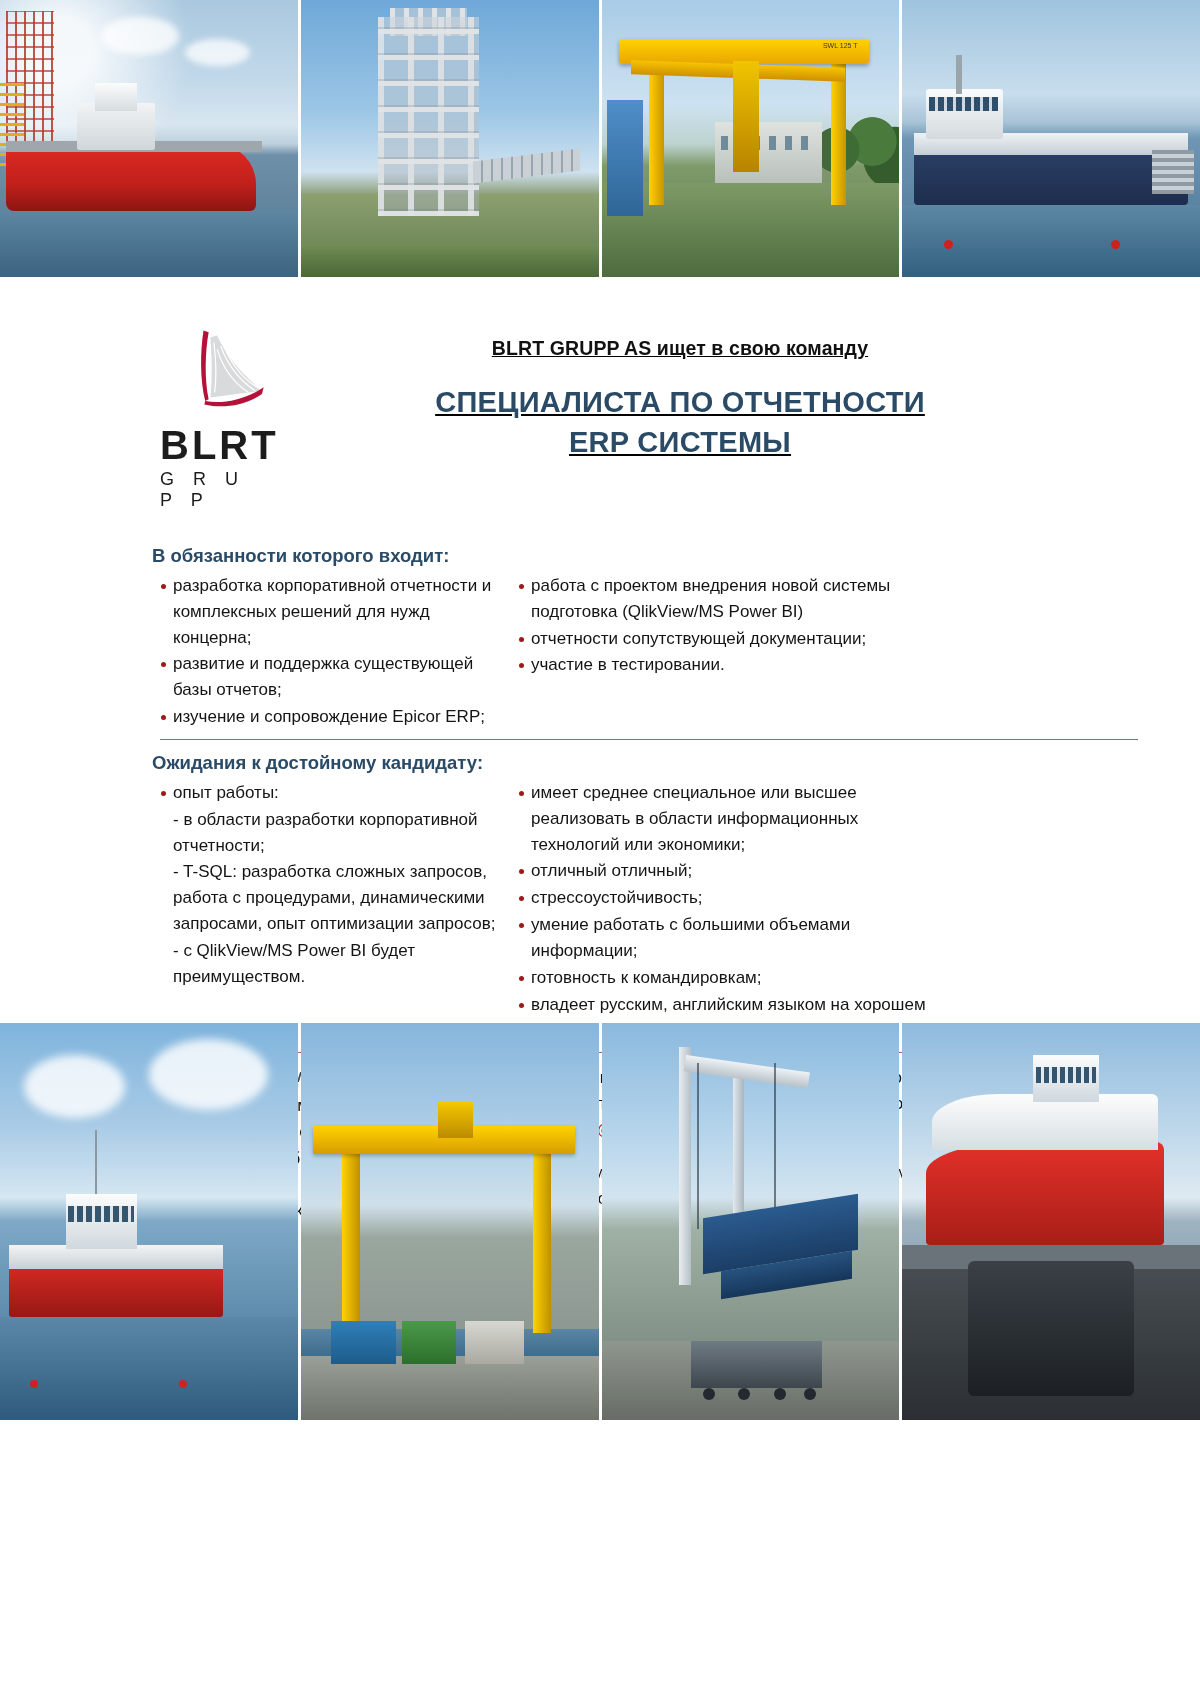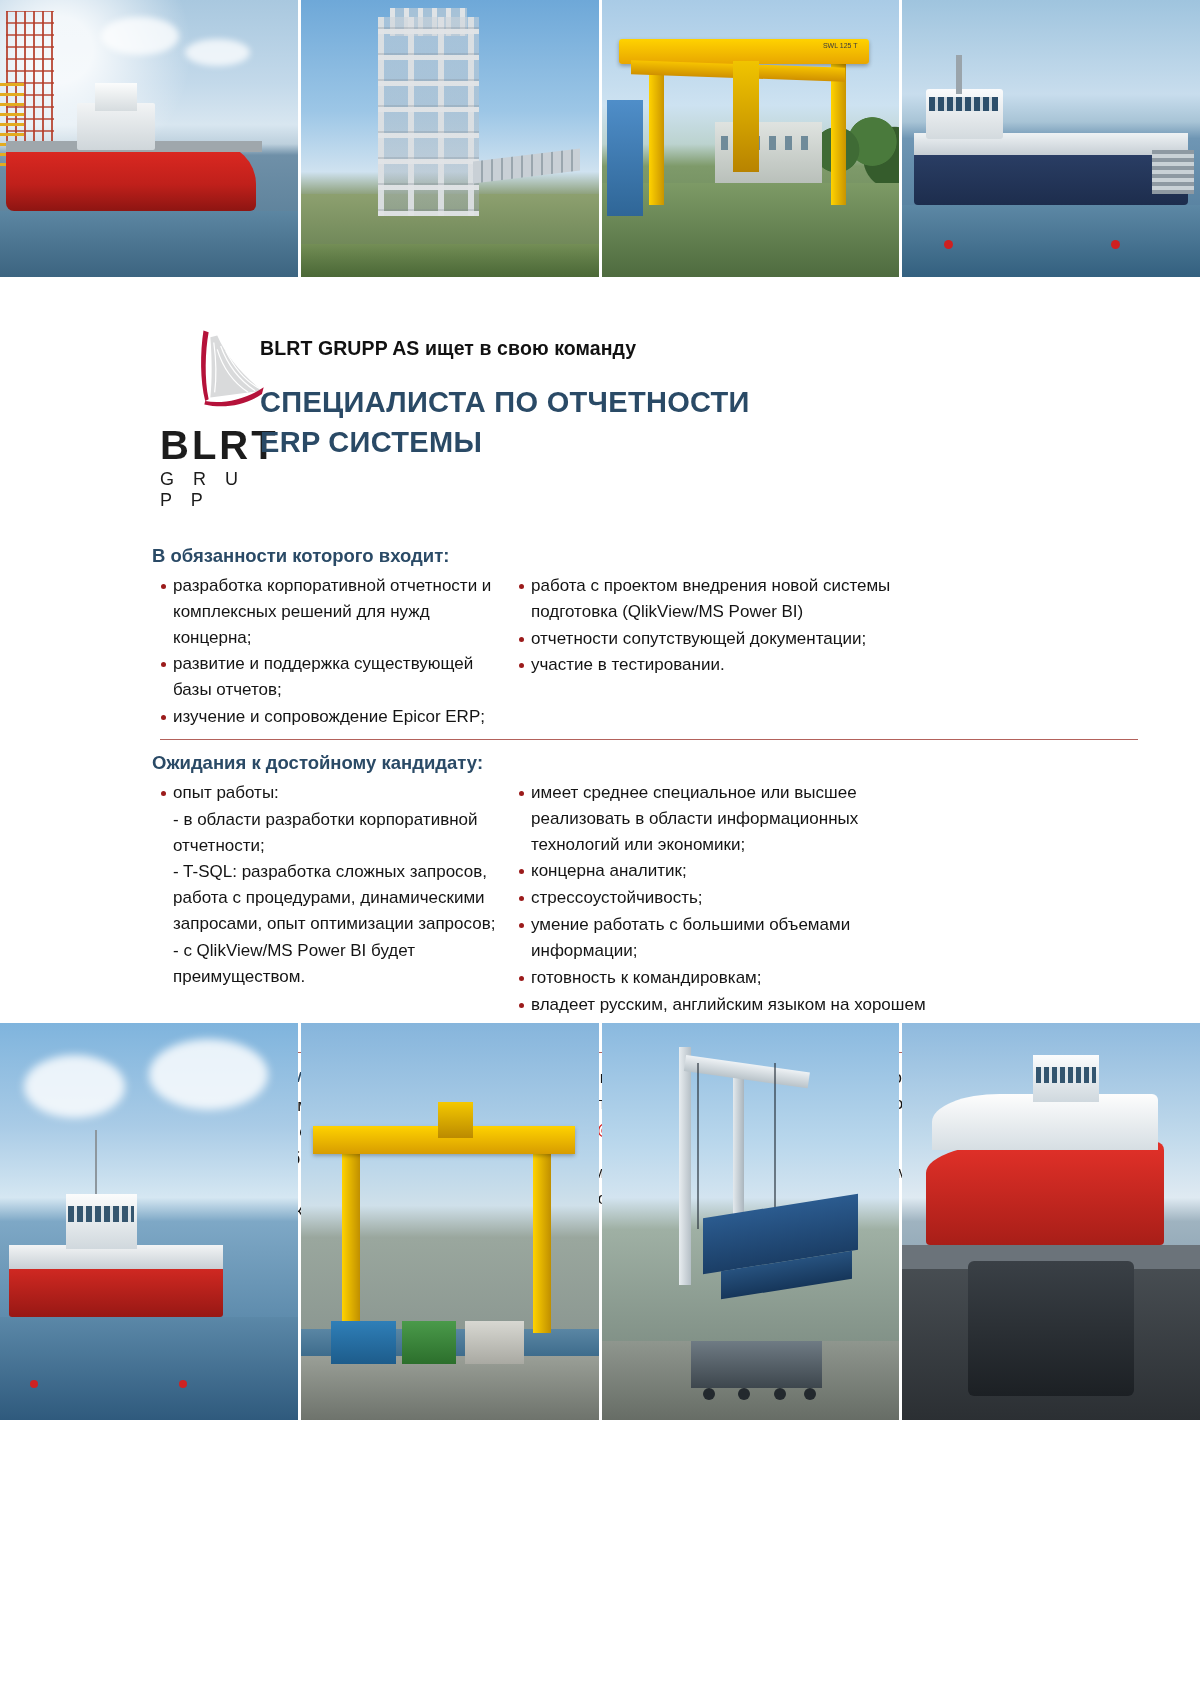--- a/index.html
+++ b/index.html
@@ -397,23 +397,24 @@
     font-size: 18px;
     font-weight: normal;
     letter-spacing: 7px;
     color: #1c1c1c;
     margin-top: 1px;
     font-family: "Liberation Sans", sans-serif;
   }
 
   .title-block {
     flex: 1;
-    text-align: left;
+    text-align: center;
     padding-top: 14px;
     padding-right: 40px;
+    text-decoration: underline;
   }
   .kicker {
     font-size: 19.5px;
     font-weight: bold;
     color: #111111;
     letter-spacing: .1px;
     margin-bottom: 22px;
   }
   .job-title {
     font-size: 29px;
@@ -603,21 +604,21 @@
         <ul class="blist">
           <li>опыт работы:</li>
           <li class="sub">- в области разработки корпоративной отчетности;</li>
           <li class="sub">- T-SQL: разработка сложных запросов, работа с процедурами, динамическими запросами, опыт оптимизации запросов;</li>
           <li class="sub">- с QlikView/MS Power BI будет преимуществом.</li>
         </ul>
       </div>
       <div class="col-right">
         <ul class="blist">
           <li>имеет среднее специальное или высшее реализовать в области информационных технологий или экономики;</li>
-          <li>концерна аналитик;</li>
+          <li>отличный отличный;</li>
           <li>стрессоустойчивость;</li>
           <li>умение работать с большими объемами информации;</li>
           <li>готовность к командировкам;</li>
           <li>владеет русским, английским языком на хорошем уровне;</li>
         </ul>
       </div>
     </div>
     <div class="divider"></div>
   </div>
 

